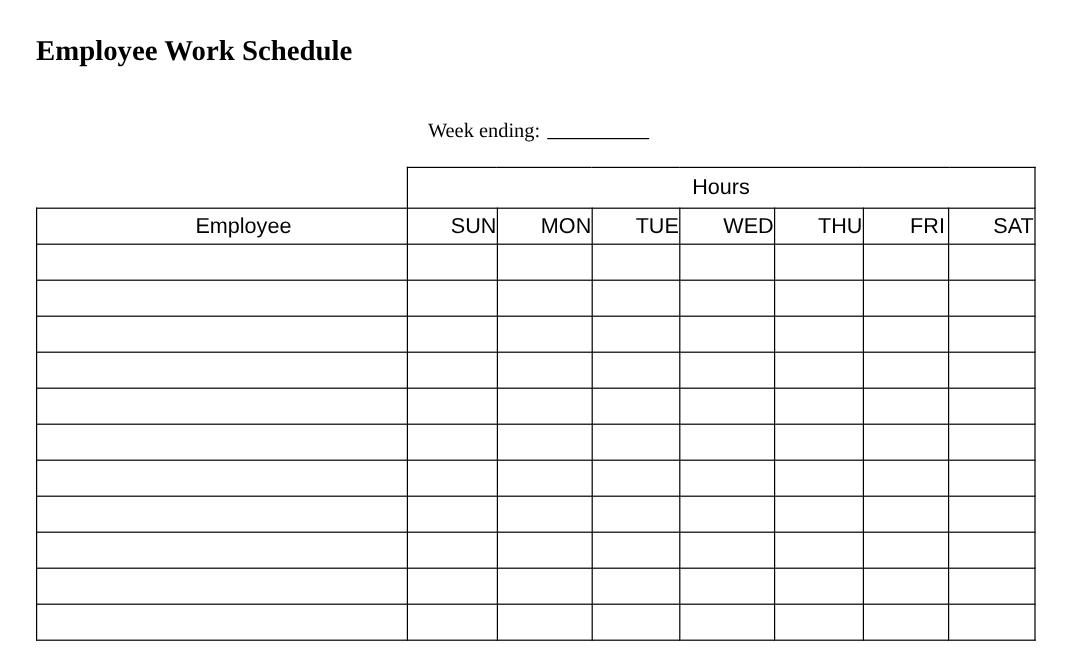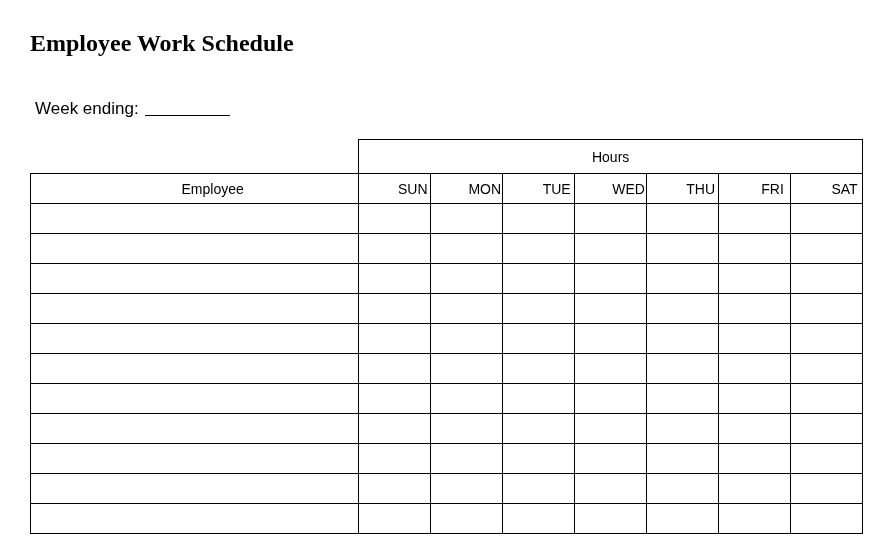--- a/index.html
+++ b/index.html
@@ -10,41 +10,42 @@
       width: 893px;
     }
     .title {
       text-align: left;
       font-size: 24px;
       font-weight: bold;
       margin-bottom: 40px;
       margin-top: 10px;
     }
     .week-ending {
-      font-family: Liberation Sans, sans-serif;
+      font-family: Liberation Serif, serif;
       font-size: 17px;
       margin-bottom: 20px;
       margin-left: 5px;
+      text-align: center;
     }
     .week-ending .label { display: inline; }
     .week-ending .blank {
       display: inline-block;
       border-bottom: 1.5px solid #000;
       width: 85px;
       height: 1em;
       vertical-align: baseline;
       margin-left: 2px;
       position: relative;
       top: 2px;
     }
     table {
       border-collapse: collapse;
       width: 100%;
       font-family: Arial, Helvetica, sans-serif;
-      font-size: 14px;
+      font-size: 18px;
     }
     td, th {
       border: 1px solid #000;
       text-align: center;
       font-weight: normal;
       padding: 0;
     }
     .no-border {
       border: none;
     }

